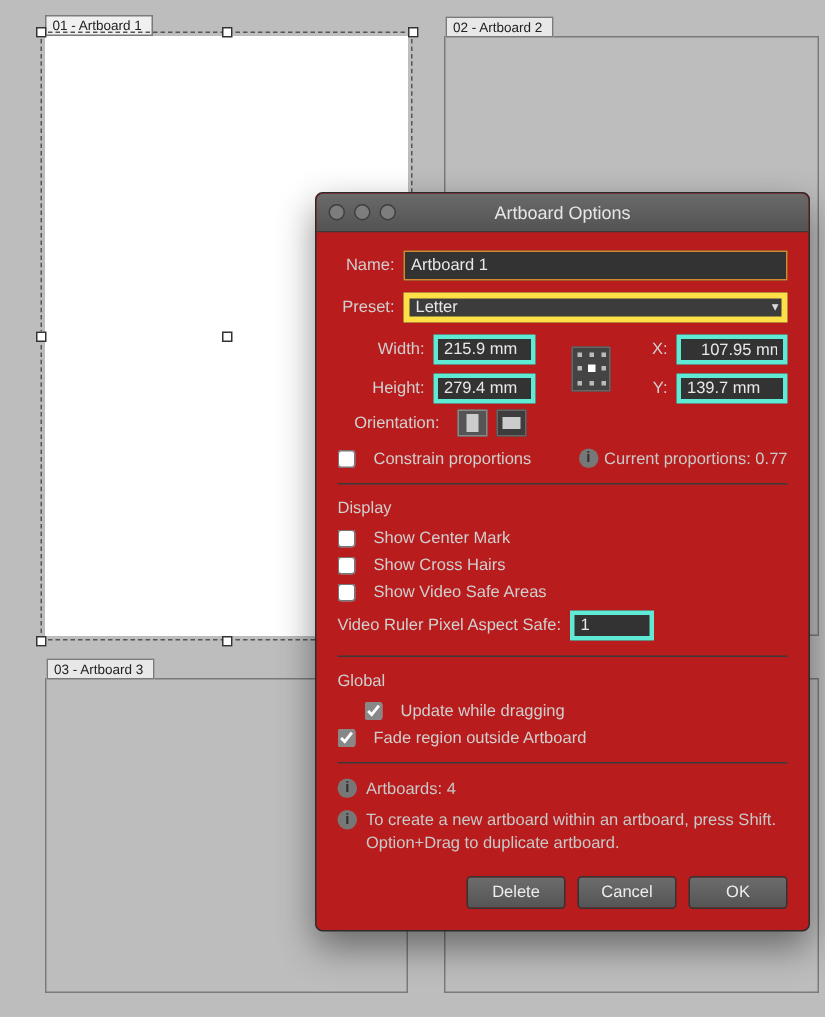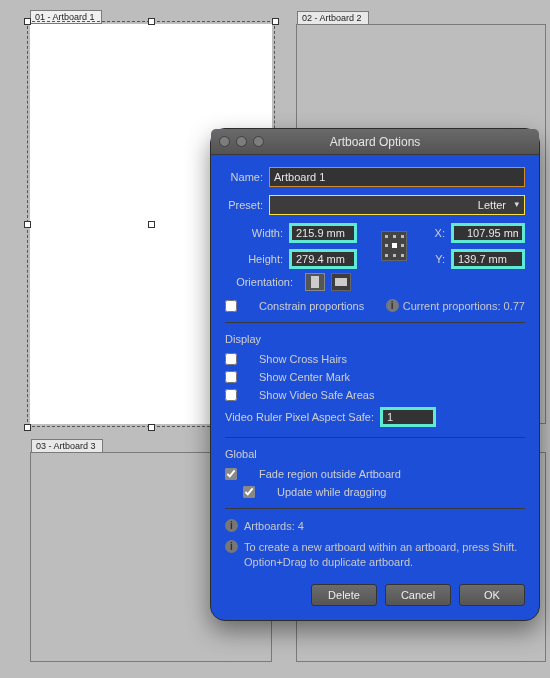--- a/index.html
+++ b/index.html
@@ -12,40 +12,40 @@
   .artboard.active { background: #ffffff; }
   .artboard .ab-label { position: absolute; top: -14px; left: 0; font-size: 9px; background: #e8e8e8; border: 1px solid #7a7a7a; padding: 1px 6px 1px 4px; color: #222; white-space: nowrap; }
   .artboard.active .ab-label { background: #f0f0f0; }
 
   
   .marquee { position: absolute; border: 1px dashed #555; pointer-events: none; }
   .handle { position: absolute; width: 7px; height: 7px; background: #fff; border: 1px solid #333; }
   .handle.c { width: 7px; height: 7px; }
 
   
-  .dialog { position: absolute; top: 128px; left: 210px; width: 330px; background: #1d4ed8; border: 1px solid #2c2c2c; border-radius: 15px; box-shadow: 0 10px 25px rgba(0,0,0,.45); color: #d7d7d7; font-size: 11px; }
+  .dialog { position: absolute; top: 128px; left: 210px; width: 330px; background: #b91c1c; border: 1px solid #2c2c2c; border-radius: 5px; box-shadow: 0 10px 25px rgba(0,0,0,.45); color: #d7d7d7; font-size: 11px; }
   .titlebar { height: 26px; display: flex; align-items: center; justify-content: center; background: linear-gradient(#6a6a6a,#535353); border-bottom: 1px solid #3a3a3a; border-radius: 5px 5px 0 0; position: relative; }
   .titlebar .tl-text { color: #e6e6e6; font-size: 12px; }
   .traffic { position: absolute; left: 8px; top: 7px; display: flex; gap: 6px; }
   .traffic span { width: 11px; height: 11px; border-radius: 50%; background: #7d7d7d; border: 1px solid #3e3e3e; display: block; }
 
   .dcontent { padding: 12px 14px 14px 14px; }
   .row { display: flex; align-items: center; margin-bottom: 8px; }
   .row.tight { margin-bottom: 6px; }
   .lbl { color: #d0d0d0; font-size: 11px; text-align: right; margin-right: 6px; }
   .lbl.w38 { width: 38px; }
 
   input.text, select.sel {
     background: #333; border: 3px solid #5eead4; color: #e8e8e8;
     height: 20px; padding: 0 4px; font-size: 11px; font-family: inherit;
     outline: none;
   }
   input.text.hl { border: 1px solid #d68a2e; background:#333; }
   input.text.hl::selection { background:#2a5fa4; }
-  select.sel { background: #3c3c3c; border: 1px solid #fde047; height: 20px; text-align: right; }
+  select.sel { background: #3c3c3c; border: 4px solid #fde047; height: 20px; }
   .select-wrap { position: relative; flex: 1; }
   .select-wrap select { width: 100%; appearance: none; padding-right: 18px; }
   .select-wrap .caret { position: absolute; right: 6px; top: 4px; color: #ddd; font-size: 9px; pointer-events:none; }
 
   .dims { display: flex; gap: 24px; margin-left: 14px; margin-bottom: 4px; align-items:center; }
   .dimcol { display: flex; flex-direction: column; gap: 6px; }
   .dimrow { display: flex; align-items: center; }
   .dimrow .lbl { width: 44px; }
   .dimrow input { width: 68px; }
   .refpoint { width: 30px; height: 30px; border: 1px solid #666; display: grid; grid-template-columns: repeat(3,1fr); grid-template-rows: repeat(3,1fr); background:#444; }
@@ -54,21 +54,21 @@
   .refpoint div.sel::before { content:""; width:5px; height:5px; background:#fff; display:block; }
 
   .orient { display:flex; align-items:center; gap:6px; margin-left: 0; margin-bottom:8px; }
   .orient .lbl { width: 68px; text-align:right; }
   .ob { width: 20px; height: 18px; border: 1px solid #666; background:#3d3d3d; display:flex; align-items:center; justify-content:center; }
   .ob.active { background:#555; border-color:#888; }
   .ob .pg { background:#ccc; display:block; }
   .ob .pg.p { width:8px; height:12px; }
   .ob .pg.l { width:12px; height:8px; }
 
-  .chk { display:flex; align-items:center; gap:22px; margin-bottom:6px; }
+  .chk { display:flex; align-items:center; gap:12px; margin-bottom:6px; }
   .chk input { width:12px; height:12px; accent-color:#888; }
   .chk.indent { margin-left: 18px; }
   .chk label { color:#cfcfcf; }
 
   .sep { border: none; border-top: 1px solid #3a3a3a; margin: 10px 0; }
 
   .section-h { color:#cfcfcf; margin-bottom:8px; font-size:11px; }
   .info { display:flex; gap:6px; align-items:flex-start; margin-bottom:6px; color:#c8c8c8; }
   .info .i { width:13px; height:13px; border-radius:50%; background:#777; color:#2e2e2e; font-weight:bold; font-size:10px; display:flex; align-items:center; justify-content:center; flex:0 0 auto; }
   .info .t { line-height: 1.35; }
@@ -190,45 +190,45 @@
         <span class="i" style="width:13px;height:13px;border-radius:50%;background:#777;color:#2e2e2e;font-weight:bold;font-size:10px;display:flex;align-items:center;justify-content:center;">i</span>
         <span>Current proportions: 0.77</span>
       </div>
     </div>
 
     <hr class="sep">
 
     <div class="section-h">Display</div>
     <div class="chk">
         <input type="checkbox" style="">
+        <label>Show Center Mark</label>
+      </div>
+    <div class="chk">
+        <input type="checkbox" style="">
         <label>Show Cross Hairs</label>
-      </div>
-    <div class="chk">
-        <input type="checkbox" style="">
-        <label>Show Center Mark</label>
       </div>
     <div class="chk">
         <input type="checkbox" style="">
         <label>Show Video Safe Areas</label>
       </div>
     <div class="row tight" style="margin-top:6px;">
       <span class="lbl" style="width:auto; text-align:left; margin-right:6px;">Video Ruler Pixel Aspect Safe:</span>
       <input class="text" style="width: 56px;" value="1">
     </div>
 
     <hr class="sep">
 
     <div class="section-h">Global</div>
-    <div class="chk">
-        <input type="checkbox" checked="" style="">
-        <label>Fade region outside Artboard</label>
-      </div>
     <div class="chk indent">
         <input type="checkbox" checked="" style="">
         <label>Update while dragging</label>
+      </div>
+    <div class="chk">
+        <input type="checkbox" checked="" style="">
+        <label>Fade region outside Artboard</label>
       </div>
 
     <hr class="sep">
 
     <div class="info">
       <span class="i">i</span>
       <span class="t">Artboards: 4</span>
     </div>
     <div class="info">
       <span class="i">i</span>

